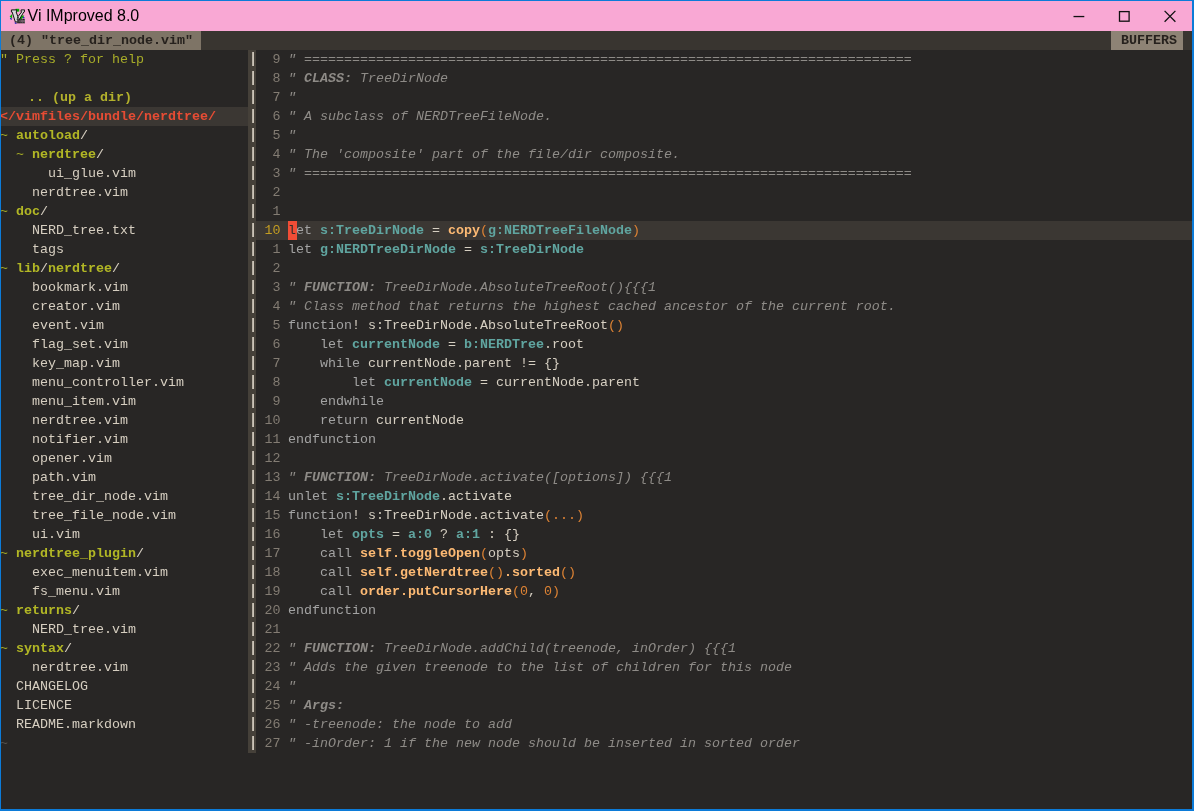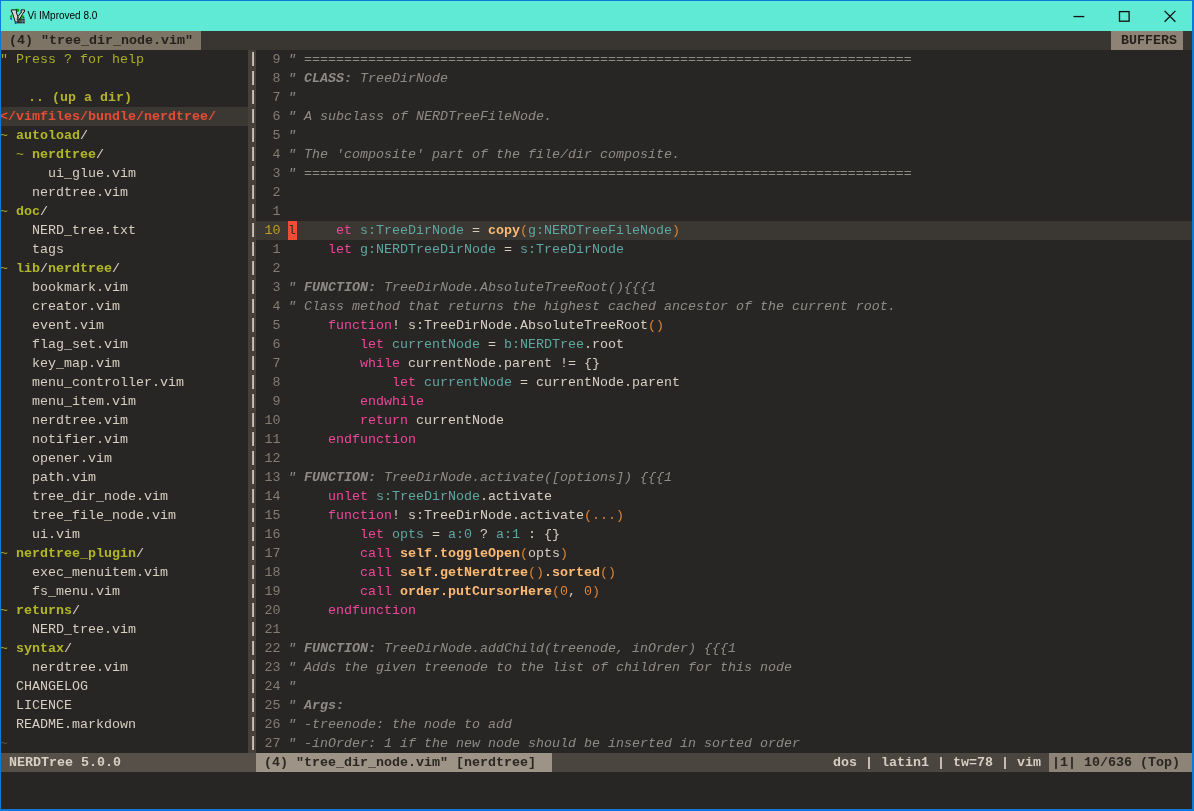--- a/index.html
+++ b/index.html
@@ -1,21 +1,21 @@
 <!DOCTYPE html>
 <html><head>
 <meta charset="utf-8">
 <style>
 * { margin:0; padding:0; box-sizing:border-box; }
 html,body { width:1194px; height:811px; overflow:hidden; background:#282625; }
 #win { position:absolute; left:0; top:0; width:1194px; height:811px; background:#282625; }
 pre { font-family:"Liberation Mono",monospace; font-size:13.3333px; line-height:19px; white-space:pre; }
 
-#titlebar { position:absolute; left:0; top:1px; width:1194px; height:30px; background:#5eead4; }
-#titletext { position:absolute; left:27.5px; top:0; height:30px; line-height:30px; font-family:"Liberation Sans",sans-serif; font-size:10px; color:#000; }
+#titlebar { position:absolute; left:0; top:1px; width:1194px; height:30px; background:#f9a8d4; }
+#titletext { position:absolute; left:27.5px; top:0; height:30px; line-height:30px; font-family:"Liberation Sans",sans-serif; font-size:16px; color:#000; }
 
 #tabbar { position:absolute; left:0; top:31px; width:1194px; height:19px; background:#393530; }
 #tab1 { position:absolute; left:1px; top:0; width:200px; height:19px; background:#7e7466; }
 #tab1 pre, #buffers pre { font-weight:bold; color:#26211d; }
 #tab1 pre { position:absolute; left:8px; top:0; }
 #buffers { position:absolute; left:1111px; top:0; width:72px; height:19px; background:#8e8375; }
 #buffers pre { position:absolute; left:10px; top:0; }
 
 #content { position:absolute; left:0; top:50px; width:1194px; height:703px; }
 #hlroot { position:absolute; left:1px; top:57px; width:247px; height:19px; background:#3b3733; }
@@ -40,22 +40,22 @@
 #cmd { position:absolute; left:0; top:772px; width:1194px; height:37px; background:#282625; }
 
 .bord { position:absolute; background:#0c7bd8; z-index:50; }
 #b-top { left:0; top:0; width:1194px; height:1px; }
 #b-left { left:0; top:0; width:1px; height:811px; }
 #b-right { left:1192px; top:0; width:2px; height:811px; }
 #b-bot { left:0; top:809px; width:1194px; height:2px; }
 
 .c { color:#8e8b87; font-style:italic; }
 .cb { color:#8e8b87; font-style:italic; font-weight:bold; }
-.r { color:#ec4899;margin-left:40px; }
-.t { color:#60a5a0; }
+.r { color:#a3a3a3; }
+.t { color:#60a5a0;font-weight:bold; }
 .o { color:#fdba74; font-weight:bold; }
 .p { color:#de8334; }
 .g { color:#c39d22; }
 .ti { color:#a4aa24; }
 .ho { color:#a8ad29; }
 .nt { color:#56534e; }
 .hb { color:#b3b12c; font-weight:bold;padding-left:28px; }
 .dn { color:#b2b725; font-weight:bold; }
 .cur { color:#332e2a; }
 .rootl { color:#e74c34;font-weight:bold; }
@@ -240,30 +240,18 @@
     <span class="r">call</span> <span class="o">order.putCursorHere</span><span class="p">(</span><span class="p">0</span>, <span class="p">0</span><span class="p">)</span>
 <span class="r">endfunction</span>
 
 <span class="c">" <span class="cb">FUNCTION:</span> TreeDirNode.addChild(treenode, inOrder) {{{1</span>
 <span class="c">" Adds the given treenode to the list of children for this node</span>
 <span class="c">"</span>
 <span class="c">" <span class="cb">Args:</span></span>
 <span class="c">" -treenode: the node to add</span>
 <span class="c">" -inOrder: 1 if the new node should be inserted in sorted order</span></pre>
   </div>
-  <div id="status">
-    <div id="st1">
-        <pre>NERDTree 5.0.0</pre>
-      </div>
-    <div id="st2">
-        <pre>(4) "tree_dir_node.vim" [nerdtree]</pre>
-      </div>
-    <pre id="stmid">dos | latin1 | tw=78 | vim</pre>
-    <div id="st3">
-        <pre>|1| 10/636 (Top)</pre>
-      </div>
-  </div>
   <div id="cmd"></div>
   <div class="bord" id="b-top"></div>
   <div class="bord" id="b-left"></div>
   <div class="bord" id="b-right"></div>
   <div class="bord" id="b-bot"></div>
 </div>
 
 </body></html>

